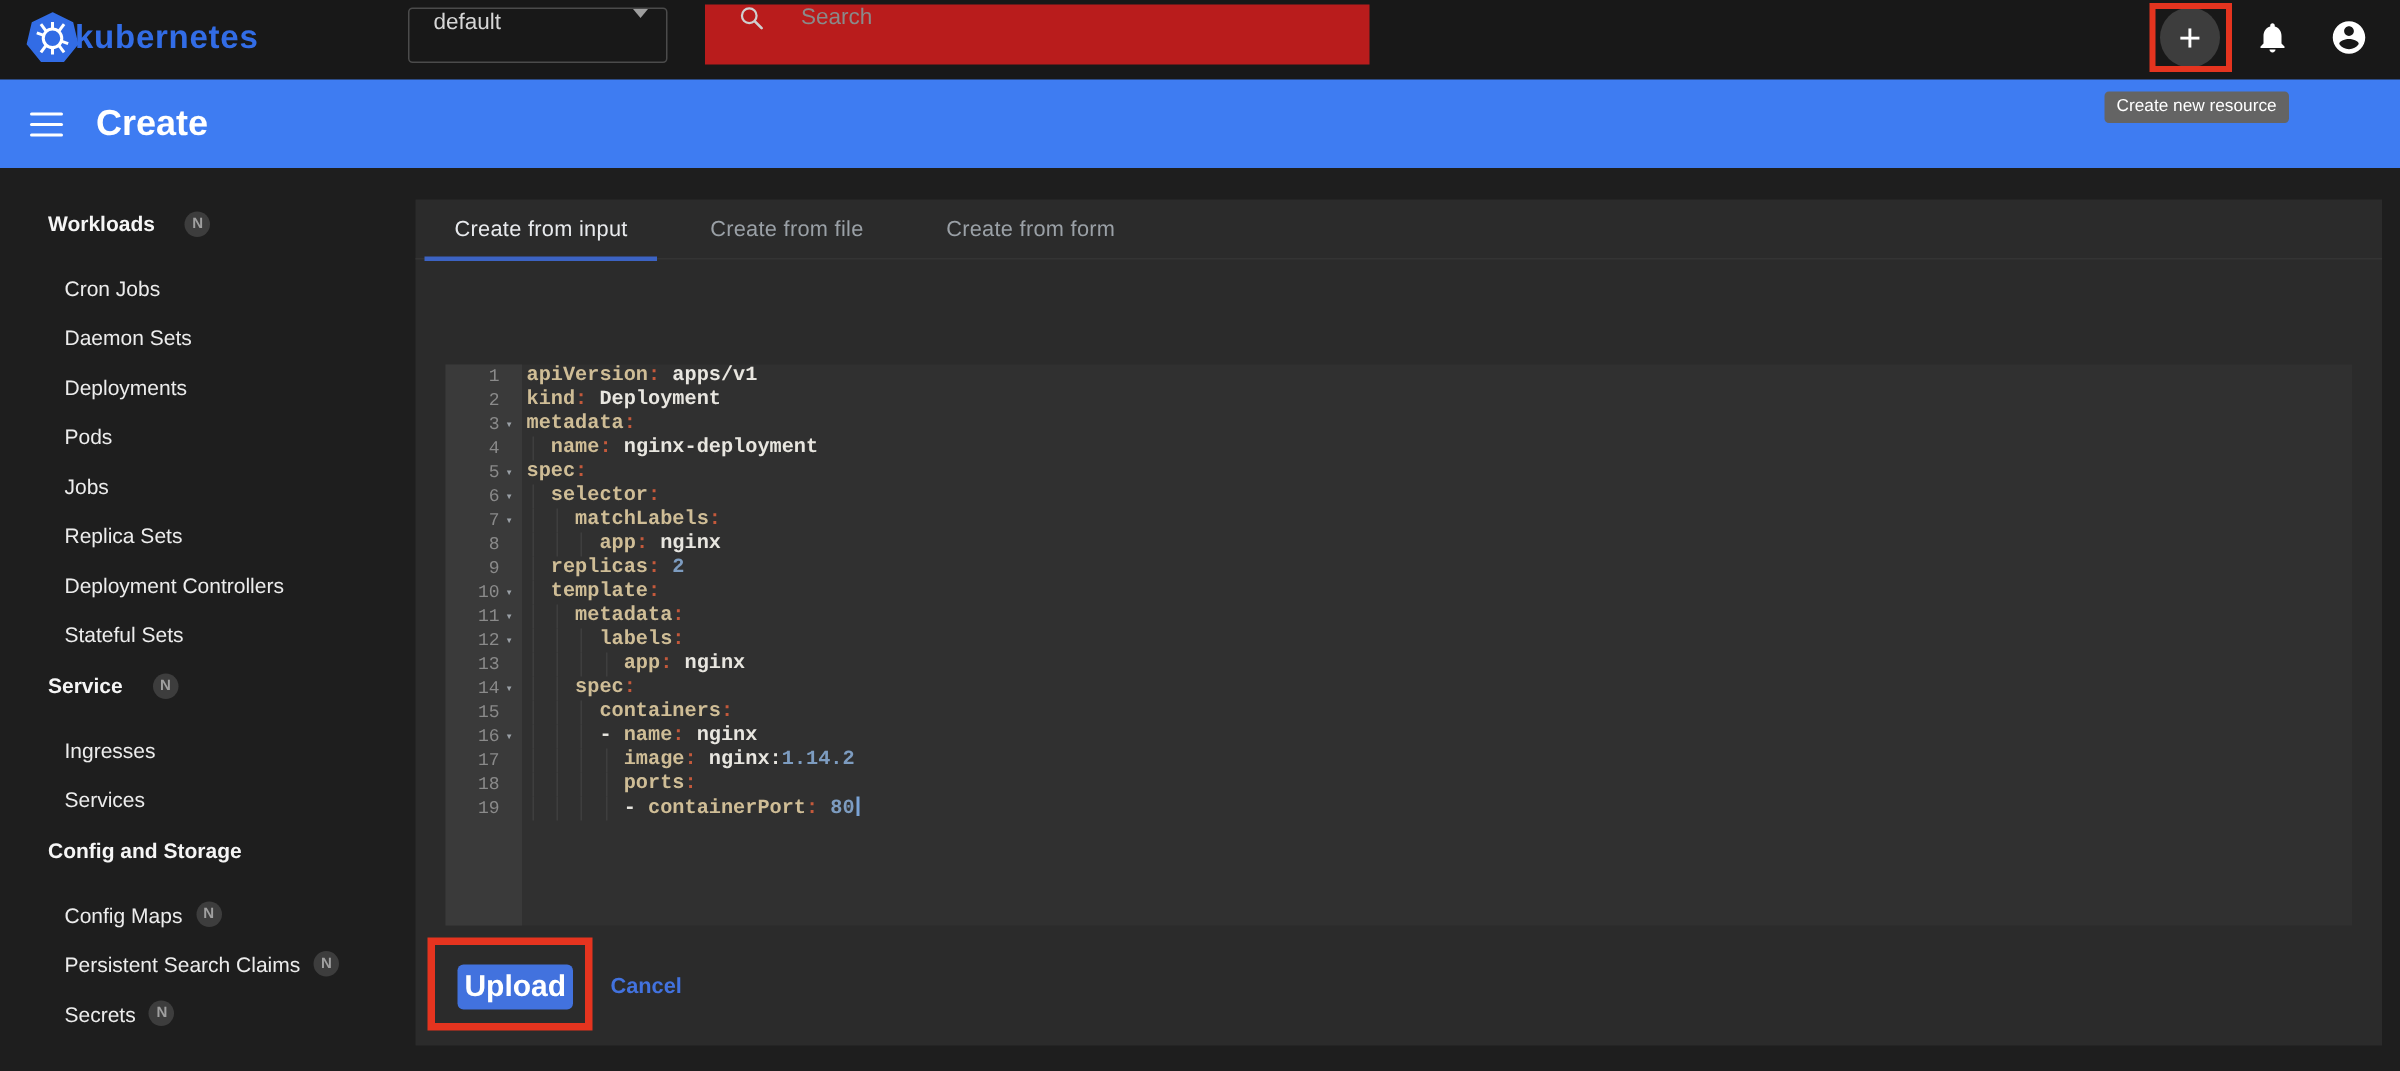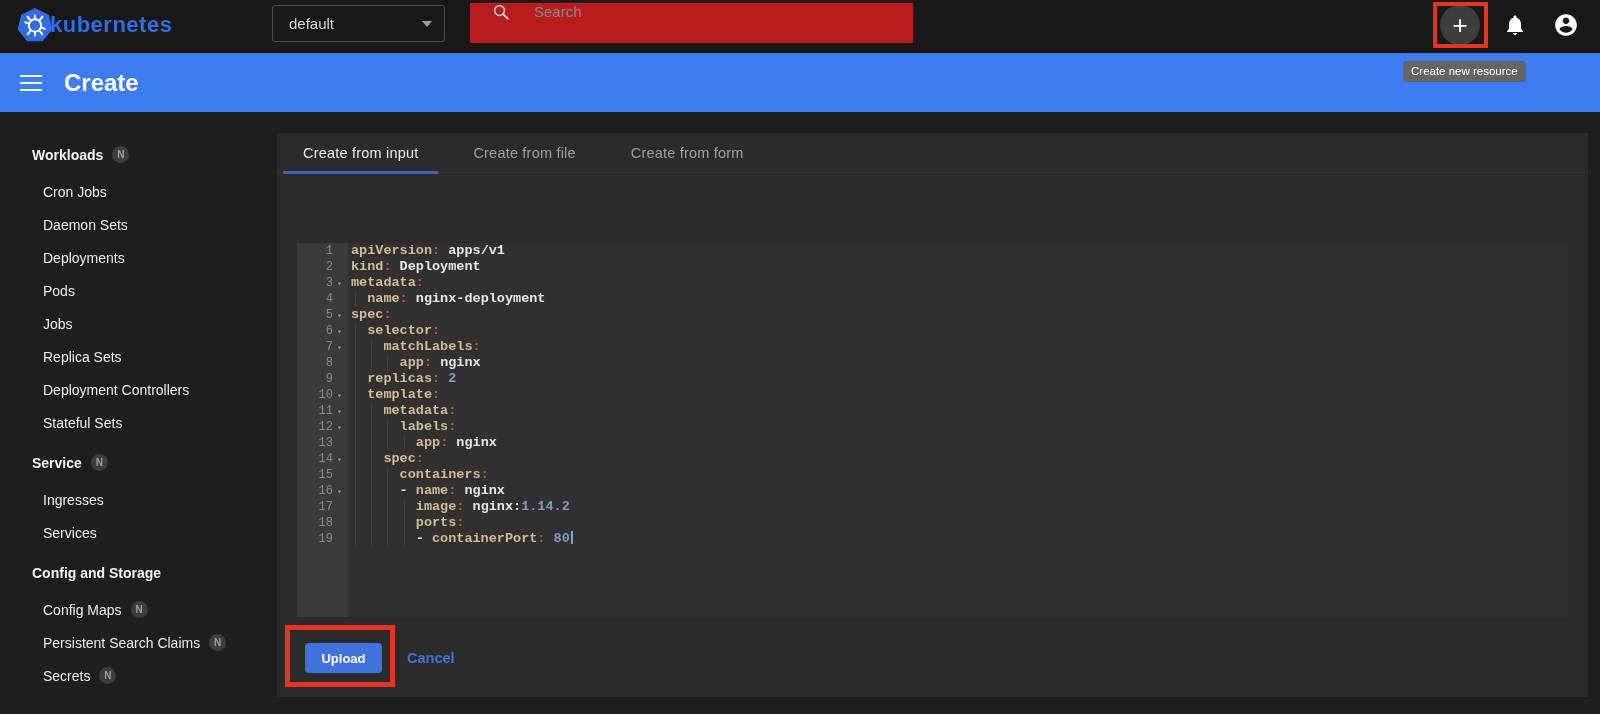--- a/index.html
+++ b/index.html
@@ -6,21 +6,21 @@
   html,body { width:1600px; height:714px; overflow:hidden; background:#1e1e1e;
               font-family:"Liberation Sans", sans-serif; }
   .stage { position:relative; width:1600px; height:714px; background:#1e1e1e; }
 
   
   .topbar { position:absolute; left:0; top:0; width:1600px; height:53px; background:#181818; }
   .logo { position:absolute; left:16px; top:7px; width:38px; height:38px; }
   .brand { position:absolute; left:50px; top:12px; font-size:22px; font-weight:bold;
            color:var(--brand-blue); letter-spacing:.5px; }
   .ns-select { position:absolute; left:272px; top:5px; width:173px; height:37px;
-               border:1px solid #4b4b4b; border-radius:3px; display:flex; align-items:center;
+               border:1px solid #4b4b4b; border-radius:3px; display:flex; 
                padding:0 12px 0 16px; cursor:pointer; }
   .ns-value { color:#d6d6d6; font-size:15px; flex:1; }
   .caret { width:0; height:0; border-left:5px solid transparent; border-right:5px solid transparent;
            border-top:6px solid #9e9e9e; }
   .searchbox { position:absolute; left:470px; top:3px; width:443px; height:40px; background:#b91c1c;
                display:flex; align-items:flex-start; padding-left:22px; }
   .search-icon { width:18px; height:18px; margin-right:24px; }
   .searchbox input { background:transparent; border:none; outline:none; color:#d6d6d6;
                      font-size:15px; width:320px; font-family:"Liberation Sans",sans-serif; }
   .searchbox input::placeholder { color:#8a8a8a; }
@@ -40,22 +40,22 @@
   .appbar { position:absolute; left:0; top:53px; width:1600px; height:59px;
             background:var(--header-blue); display:flex; align-items:center; }
   .hamburger { margin-left:20px; width:22px; height:16px; display:flex; flex-direction:column;
                justify-content:space-between; cursor:pointer; }
   .hamburger i { display:block; height:2px; background:#ffffff; border-radius:1px; }
   .appbar-title { margin-left:22px; color:#ffffff; font-size:24px; font-weight:bold; }
 
   
   .sidebar { position:absolute; left:0; top:112px; width:277px; height:602px; padding-top:29px; }
   .nav-section { margin-bottom:10px; }
-  .nav-header { height:27px; margin-bottom:7px; display:flex; align-items:center;
-                padding-left:32px; color:#f5f5f5; font-size:14px; font-weight:bold; cursor:pointer; }
+  .nav-header { height:27px; margin-bottom:7px; display:flex; align-items:flex-start;
+                padding-left:32px; color:#f5f5f5; font-size:14px; font-weight:bold; cursor:pointer;gap:11px; }
   .nav-item { height:33px; display:flex; align-items:center; padding-left:43px;
               color:#ececec; font-size:14px; cursor:pointer; }
   .n-badge { width:17px; height:17px; border-radius:50%; background:#3d3d3d; color:#a0a0a0;
              font-size:10px; font-weight:bold; display:inline-flex; align-items:center;
              justify-content:center; margin-left:9px; }
 
   
   .card { position:absolute; left:277px; top:133px; width:1311px; height:564px; background:#2b2b2b; }
   .tabs { position:absolute; left:0; top:0; right:0; height:40px; display:flex;
           padding-left:6px; border-bottom:1px solid #343434; }
@@ -84,21 +84,21 @@
   .tok-k { color:var(--code-key); }
   .tok-p { color:var(--code-punctuation); }
   .tok-v, .tok-w { color:var(--code-value); }
   .tok-d { color:var(--code-number); }
   .cursor { display:inline-block; width:2px; height:13px; background:#7aa3d6;
             vertical-align:-2px; margin-left:1px; }
 
   
   .anno-upload { left:8px; top:492px; width:110px; height:62px; border-width:5px; }
   .upload-btn { position:absolute; left:28px; top:510px; width:77px; height:30px;
-                background:var(--accent-blue); color:#ffffff; font-size:13px; font-weight:bold;
+                background:var(--accent-blue); color:#ffffff; font-size:20px; font-weight:bold;
                 border:none; border-radius:4px; cursor:pointer;
                 font-family:"Liberation Sans",sans-serif; }
   .cancel-btn { position:absolute; left:122px; top:510px; height:30px; line-height:30px;
                 padding:0 8px; color:var(--accent-blue); font-size:14.5px; font-weight:bold;
                 cursor:pointer; }
 </style>
 </head>
 <body>
 
 <div class="stage">

